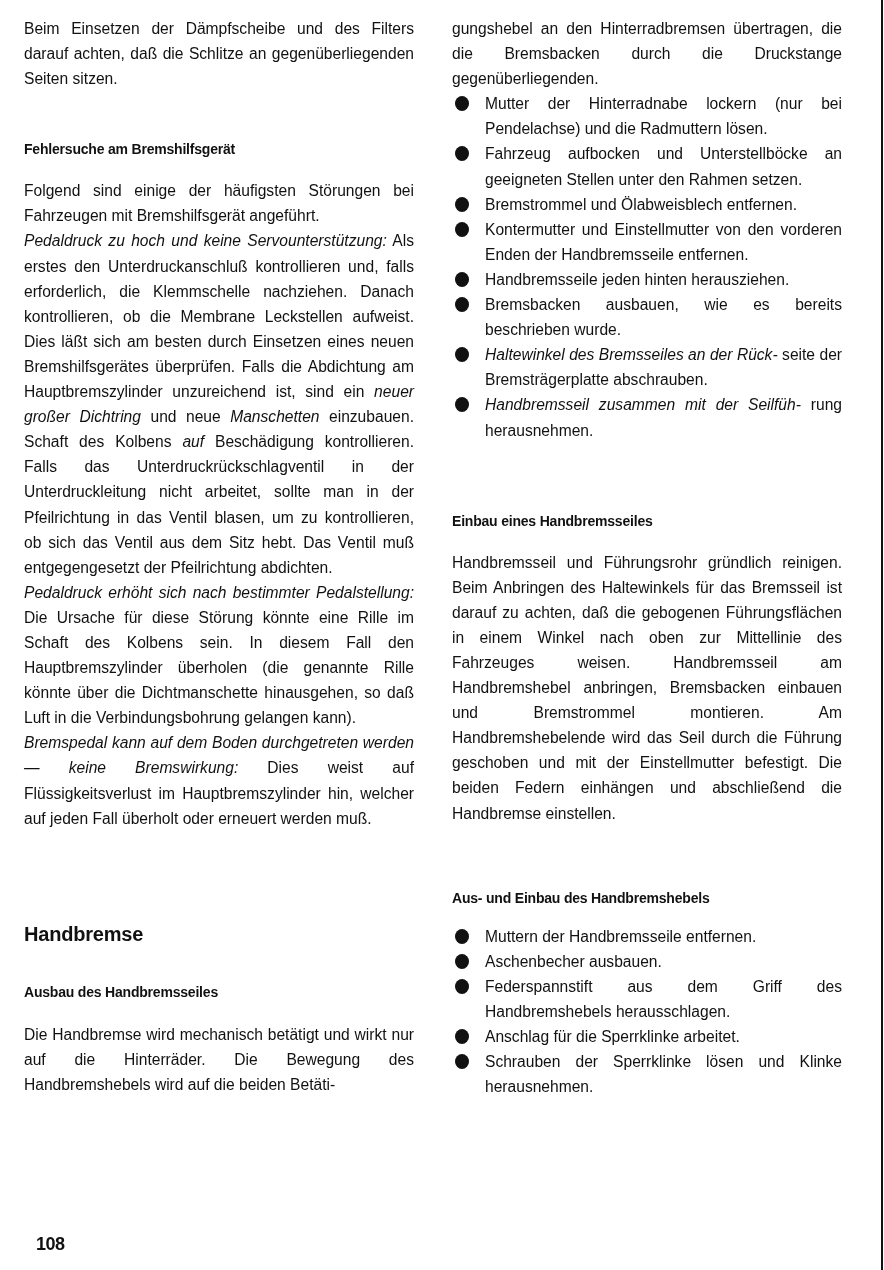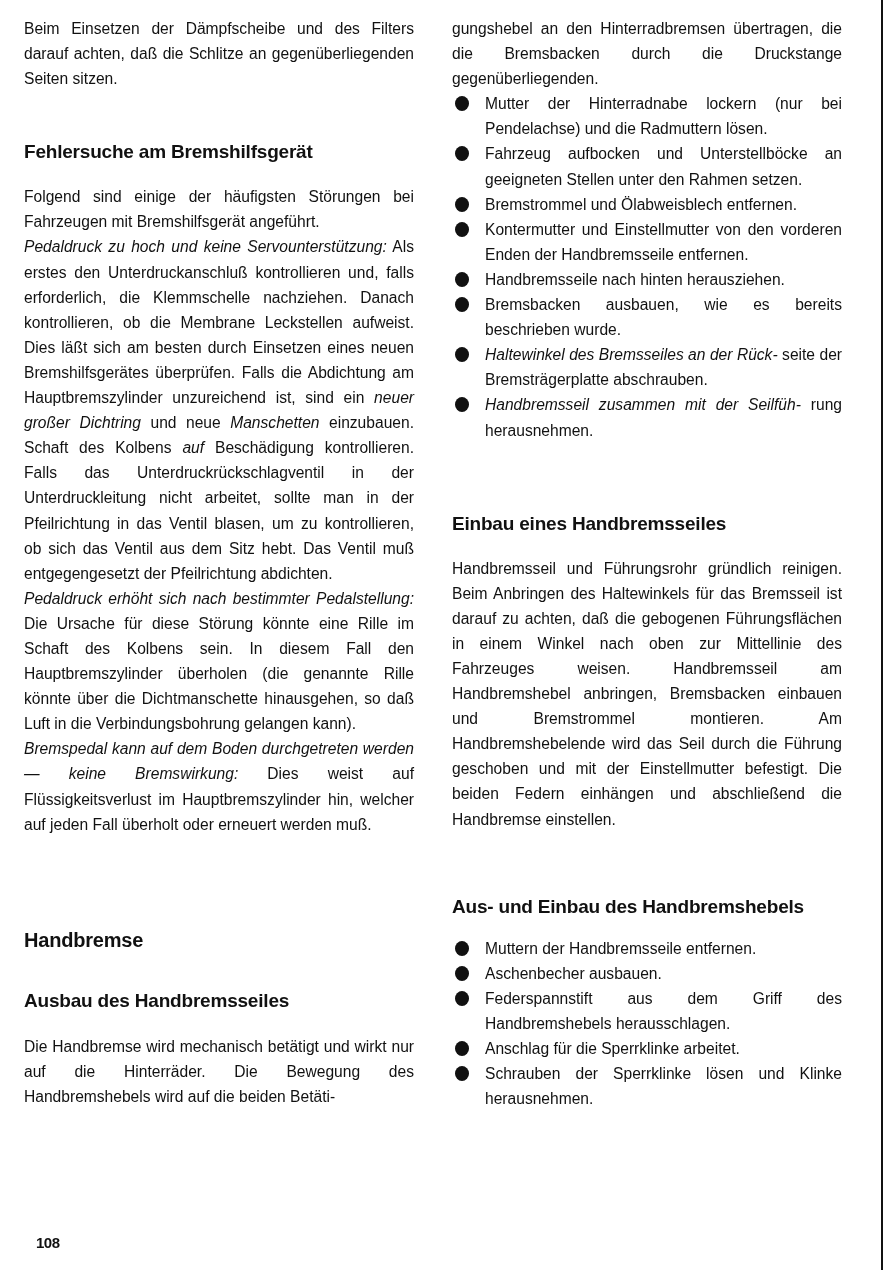--- a/index.html
+++ b/index.html
@@ -3,27 +3,27 @@
 <meta charset="utf-8">
 <style>
   html, body { margin: 0; padding: 0; background: #ffffff; }
   body { width: 884px; height: 1270px; position: relative; overflow: hidden;
          font-family: "Liberation Sans", sans-serif; color: #111111; }
   .edge { position: absolute; left: 881px; top: 0; width: 2px; height: 1270px; background: #111; }
   .col { position: absolute; top: 0; width: 390px; }
   .col.left { left: 24px; }
   .col.right { left: 452px; }
   p, .item { margin: 0; font-size: 15.6px; line-height: 25.1px; text-align: justify; }
-  .h2 { font-weight: bold; font-size: 19px; margin: 0; letter-spacing: -0.2px; }
+  .h2 { font-weight: bold; font-size: 14px; margin: 0; letter-spacing: -0.2px; }
   .h1 { font-weight: bold; font-size: 20px; margin: 0; letter-spacing: -0.2px; }
   .it { font-style: italic; }
   ul { list-style: none; margin: 0; padding: 0; }
   .item { position: relative; padding-left: 33px; }
   .bullet { position: absolute; left: 3px; top: 5px; width: 14px; height: 15px; border-radius: 50%; background: #111; }
-  .pagenum { position: absolute; left: 36px; top: 1234px; font-size: 15px; font-weight: bold; letter-spacing: -0.5px; }
+  .pagenum { position: absolute; left: 36px; top: 1234px; font-size: 18px; font-weight: bold; letter-spacing: -0.5px; }
 </style>
 </head>
 <body>
 
 <div class="edge"></div>
 
 <div class="col left">
   <p style="margin-top:16px">Beim Einsetzen der Dämpfscheibe und des Filters darauf achten, daß die Schlitze an gegenüberliegenden Seiten sitzen.</p>
 
   <h2 class="h2" style="margin-top:50px">Fehlersuche am Bremshilfsgerät</h2>
@@ -44,21 +44,21 @@
 </div>
 
 <div class="col right">
   <p style="margin-top:16px">gungshebel an den Hinterradbremsen übertragen, die die Bremsbacken durch die Druckstange gegenüberliegenden.</p>
 
   <ul>
     <li class="item"><span class="bullet"></span><span>Mutter der Hinterradnabe lockern (nur bei Pendelachse) und die Radmuttern lösen.</span></li>
     <li class="item"><span class="bullet"></span><span>Fahrzeug aufbocken und Unterstellböcke an geeigneten Stellen unter den Rahmen setzen.</span></li>
     <li class="item"><span class="bullet"></span><span>Bremstrommel und Ölabweisblech entfernen.</span></li>
     <li class="item"><span class="bullet"></span><span>Kontermutter und Einstellmutter von den vorderen Enden der Handbremsseile entfernen.</span></li>
-    <li class="item"><span class="bullet"></span><span>Handbremsseile nach hinten herausziehen.</span></li>
+    <li class="item"><span class="bullet"></span><span>Handbremsseile jeden hinten herausziehen.</span></li>
     <li class="item"><span class="bullet"></span><span>Bremsbacken ausbauen, wie es bereits beschrieben wurde.</span></li>
     <li class="item"><span class="bullet"></span><span class="it">Haltewinkel des Bremsseiles an der Rück-</span> <span>seite der Bremsträgerplatte abschrauben.</span></li>
     <li class="item"><span class="bullet"></span><span class="it">Handbremsseil zusammen mit der Seilfüh-</span> <span>rung herausnehmen.</span></li>
   </ul>
 
   <h2 class="h2" style="margin-top:70px">Einbau eines Handbremsseiles</h2>
 
   <p style="margin-top:21px">Handbremsseil und Führungsrohr gründlich reinigen. Beim Anbringen des Haltewinkels für das Bremsseil ist darauf zu achten, daß die gebogenen Führungsflächen in einem Winkel nach oben zur Mittellinie des Fahrzeuges weisen. Handbremsseil am Handbremshebel anbringen, Bremsbacken einbauen und Bremstrommel montieren. Am Handbremshebelende wird das Seil durch die Führung geschoben und mit der Einstellmutter befestigt. Die beiden Federn einhängen und abschließend die Handbremse einstellen.</p>
 
   <h2 class="h2" style="margin-top:64px">Aus- und Einbau des Handbremshebels</h2>

